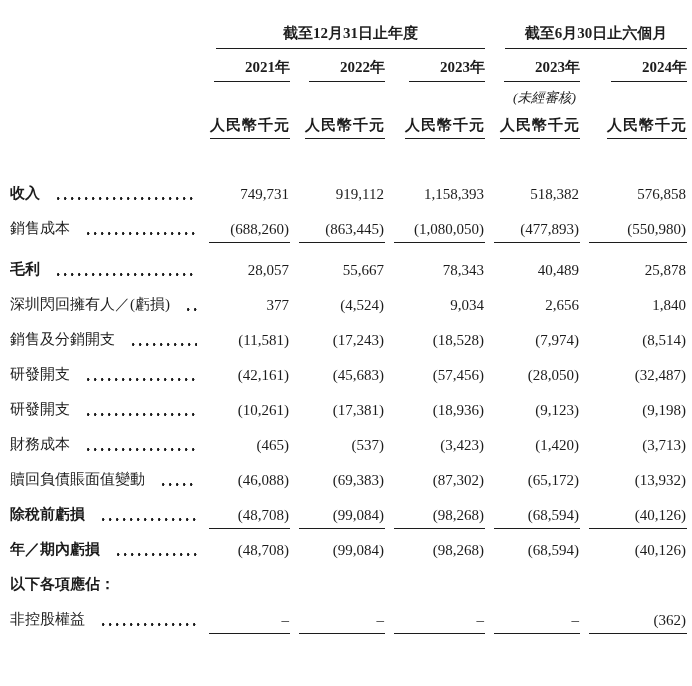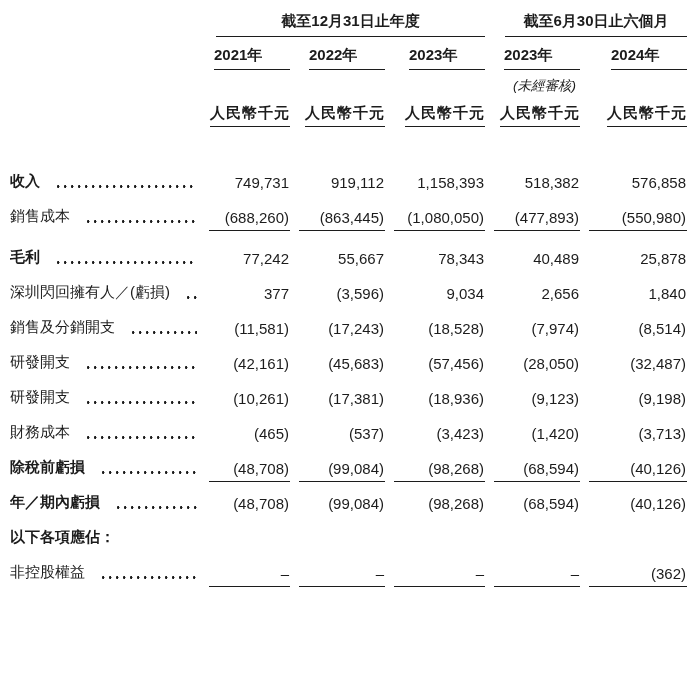--- a/index.html
+++ b/index.html
@@ -1,36 +1,36 @@
 <!DOCTYPE html>
 <html><head>
 <meta charset="utf-8">
 <style>
   html, body { margin: 0; padding: 0; background: #ffffff; }
   .page {
     width: 692px; height: 686px; background: #ffffff; color: #1c1c1c;
-    font-family: Liberation Sans, sans-serif;
+    font-family: Liberation Serif, serif;
     font-size: 15px; overflow: hidden; box-sizing: border-box;
-    padding: 12px 0 0 0;
+    padding: 24px 0 0 0;
   }
   table.fin { border-collapse: collapse; table-layout: fixed; margin-left: 10px; width: 677px; }
   col.c-label { width: 190px; }
   col.c1 { width: 90px; } col.c2 { width: 95px; } col.c3 { width: 100px; }
   col.c4 { width: 95px; } col.c5 { width: 107px; }
   th { font-weight: normal; padding: 0; }
 
   
   .grp { border-bottom: 1.5px solid #1c1c1c; padding-bottom: 5px;
          font-weight: bold; text-align: center; white-space: nowrap; }
   .grp-annual { margin-left: 16px; }
   .grp-interim { margin-left: 20px; }
 
   
   .year-th { text-align: right; padding-top: 9px; }
-  .yr { display: inline-block; width: 76px; text-align: left;
+  .yr { display: inline-block; width: 76px; text-align: right;
         border-bottom: 1.2px solid #1c1c1c; padding-bottom: 4px; font-weight: bold; }
 
   
   .unit-th { text-align: right; padding-top: 9px; }
   .unit { display: inline-block; min-width: 80px; text-align: center;
           border-bottom: 1.2px solid #1c1c1c; padding-bottom: 3px; font-weight: bold;
           letter-spacing: 1px; }
 
   .unaud-td { text-align: right; font-style: italic; padding: 7px 4px 0 0;
               font-size: 13.5px; white-space: nowrap; }
@@ -138,35 +138,35 @@
           <td class="num">(477,893)</td>
           <td class="num">(550,980)</td>
         </tr>
         <tr class="bold gb6">
           <td class="label">
             <div class="row-label">
               <span class="lab-text">毛利</span>
               <span class="leader"></span>
             </div>
           </td>
-          <td class="num">77,242</td>
+          <td class="num">28,057</td>
           <td class="num">55,667</td>
           <td class="num">78,343</td>
           <td class="num">40,489</td>
           <td class="num">25,878</td>
         </tr>
         <tr>
           <td class="label">
             <div class="row-label">
               <span class="lab-text">深圳閃回擁有人／(虧損)</span>
               <span class="leader"></span>
             </div>
           </td>
           <td class="num">377</td>
-          <td class="num">(3,596)</td>
+          <td class="num">(4,524)</td>
           <td class="num">9,034</td>
           <td class="num">2,656</td>
           <td class="num">1,840</td>
         </tr>
         <tr>
           <td class="label">
             <div class="row-label">
               <span class="lab-text">銷售及分銷開支</span>
               <span class="leader"></span>
             </div>
@@ -209,20 +209,33 @@
               <span class="lab-text">財務成本</span>
               <span class="leader"></span>
             </div>
           </td>
           <td class="num">(465)</td>
           <td class="num">(537)</td>
           <td class="num">(3,423)</td>
           <td class="num">(1,420)</td>
           <td class="num">(3,713)</td>
         </tr>
+        <tr>
+          <td class="label">
+            <div class="row-label">
+              <span class="lab-text">贖回負債賬面值變動</span>
+              <span class="leader"></span>
+            </div>
+          </td>
+          <td class="num">(46,088)</td>
+          <td class="num">(69,383)</td>
+          <td class="num">(87,302)</td>
+          <td class="num">(65,172)</td>
+          <td class="num">(13,932)</td>
+        </tr>
         <tr class="bold rule-s">
           <td class="label">
             <div class="row-label">
               <span class="lab-text">除稅前虧損</span>
               <span class="leader"></span>
             </div>
           </td>
           <td class="num">(48,708)</td>
           <td class="num">(99,084)</td>
           <td class="num">(98,268)</td>

